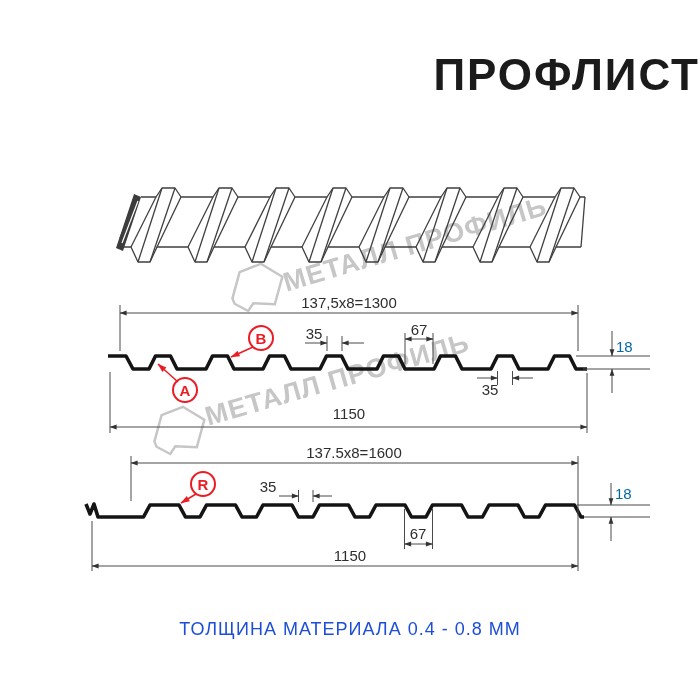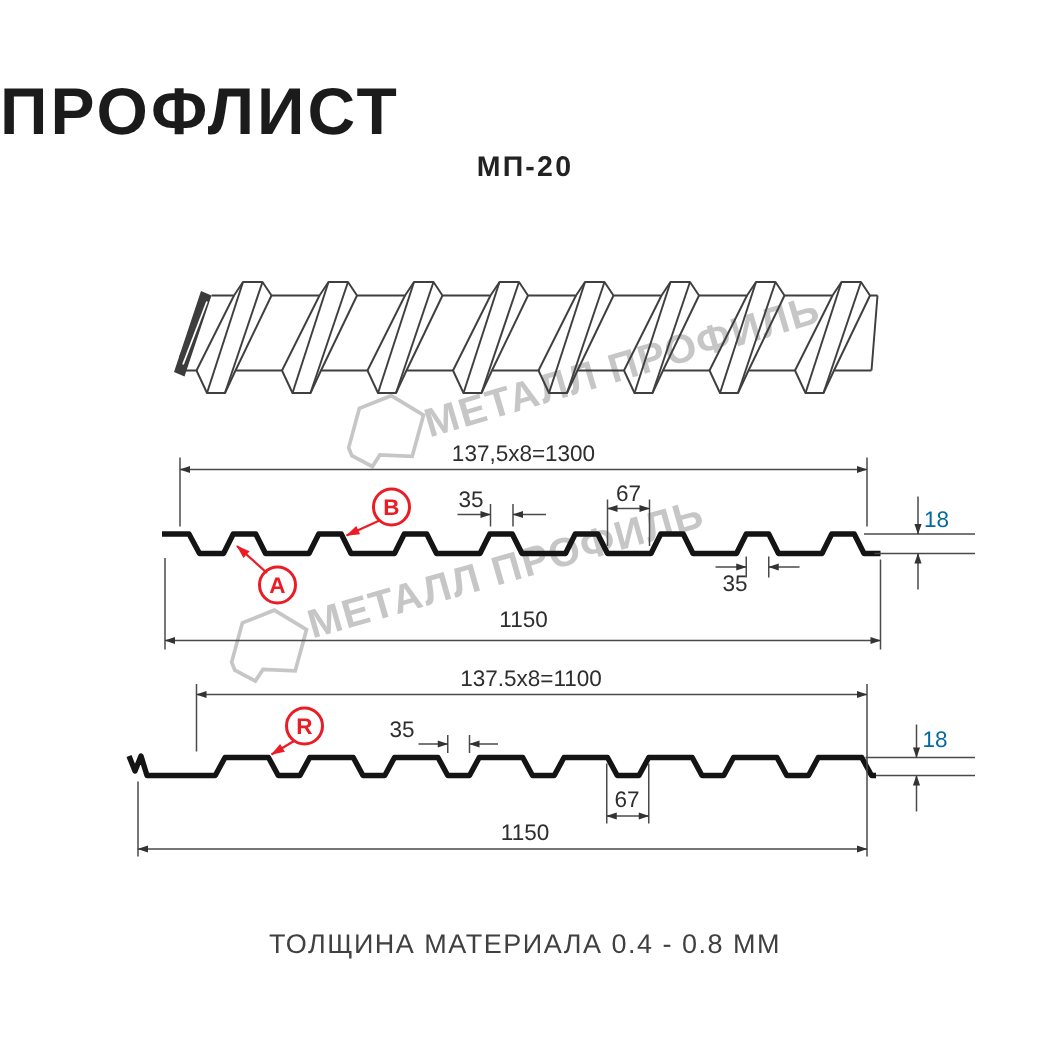--- a/index.html
+++ b/index.html
@@ -1,44 +1,43 @@
 <!DOCTYPE html>
 <html><head>
 <meta charset="utf-8">
 <style>
   html,body{margin:0;padding:0;}
   .page{position:relative;width:700px;height:700px;background:#ffffff;overflow:hidden;
         font-family:"Liberation Sans", sans-serif;}
-  .title{position:absolute;left:0;top:50px;width:700px;text-align:left;
+  .title{position:absolute;left:0;top:50px;width:700px;text-align:right;
          font-size:44px;font-weight:bold;letter-spacing:2px;color:#1b1b1b;margin:0;}
   .subtitle{position:absolute;left:0;top:101px;width:700px;text-align:center;
          font-size:19px;font-weight:bold;letter-spacing:1.5px;color:#222;margin:0;}
   .footer-note{position:absolute;left:0;top:619px;width:700px;text-align:center;
-         font-size:18px;color:#404040;letter-spacing:1px;}
+         font-size:18px;color:#1d4ed8;letter-spacing:1px;}
   svg.lines{position:absolute;left:0;top:0;}
   .thin{stroke:#4a4a4a;stroke-width:1;fill:none;}
   .thick{stroke:#141414;stroke-width:3.6;fill:none;stroke-linejoin:round;}
   .l3d{stroke:#3f3f3f;stroke-width:1.3;fill:none;stroke-linejoin:round;}
   .redl{stroke:#ec1c24;stroke-width:1.5;fill:none;}
   .dim{position:absolute;transform:translateX(-50%);font-size:15px;color:#2e2e2e;white-space:nowrap;}
   .dim-l{position:absolute;font-size:15px;color:#0369a1;white-space:nowrap;}
   .ref-circle{position:absolute;width:26px;height:26px;border:2.5px solid #ec1c24;border-radius:50%;
         display:flex;align-items:center;justify-content:center;box-sizing:border-box;
         color:#ec1c24;font-size:15px;font-weight:bold;background:transparent;}
   .wm-text{position:absolute;color:#c6c6c6;font-size:27px;font-weight:bold;letter-spacing:1px;
         white-space:nowrap;transform-origin:left center;}
   .wm-logo{position:absolute;}
 </style>
 </head>
 <body>
 
 <div class="page">
 
   <h1 class="title">ПРОФЛИСТ</h1>
-  <div class="subtitle">МП-20</div>
 
   <svg class="wm-logo" style="left:226px;top:262px;transform:rotate(-9deg);" width="62" height="50" viewBox="0 0 100 80">
     <path d="M8 52 L26 12 L62 4 L93 30 L74 72 L40 65 L30 76 L10 61 Z" fill="none" stroke="#c6c6c6" stroke-width="4"></path>
   </svg>
   <div class="wm-text" style="left:284px;top:268px;transform:rotate(-16.5deg);">МЕТАЛЛ ПРОФИЛЬ</div>
 
   <svg class="wm-logo" style="left:148px;top:405px;transform:rotate(-9deg);" width="62" height="50" viewBox="0 0 100 80">
     <path d="M8 52 L26 12 L62 4 L93 30 L74 72 L40 65 L30 76 L10 61 Z" fill="none" stroke="#c6c6c6" stroke-width="4"></path>
   </svg>
   <div class="wm-text" style="left:206px;top:402px;transform:rotate(-16deg);">МЕТАЛЛ ПРОФИЛЬ</div>
@@ -134,21 +133,21 @@
       <line x1="196" y1="494" x2="181" y2="503" class="redl" marker-end="url(#mr)"></line>
     </svg>
 
   <div class="dim" style="left:349px;top:294px">137,5x8=1300</div>
   <div class="dim" style="left:314px;top:325px">35</div>
   <div class="dim" style="left:419px;top:321px">67</div>
   <div class="dim" style="left:490px;top:381px">35</div>
   <div class="dim" style="left:349px;top:405px">1150</div>
   <div class="dim-l" style="left:616px;top:338px">18</div>
 
-  <div class="dim" style="left:354px;top:444px">137.5x8=1100</div>
+  <div class="dim" style="left:354px;top:444px">137.5x8=1600</div>
   <div class="dim" style="left:268px;top:478px">35</div>
   <div class="dim" style="left:418px;top:525px">67</div>
   <div class="dim" style="left:350px;top:547px">1150</div>
   <div class="dim-l" style="left:615px;top:485px">18</div>
 
   <div class="ref-circle" style="left:172px;top:377px">
     <span>A</span>
   </div>
   <div class="ref-circle" style="left:248px;top:325px">
     <span>B</span>

